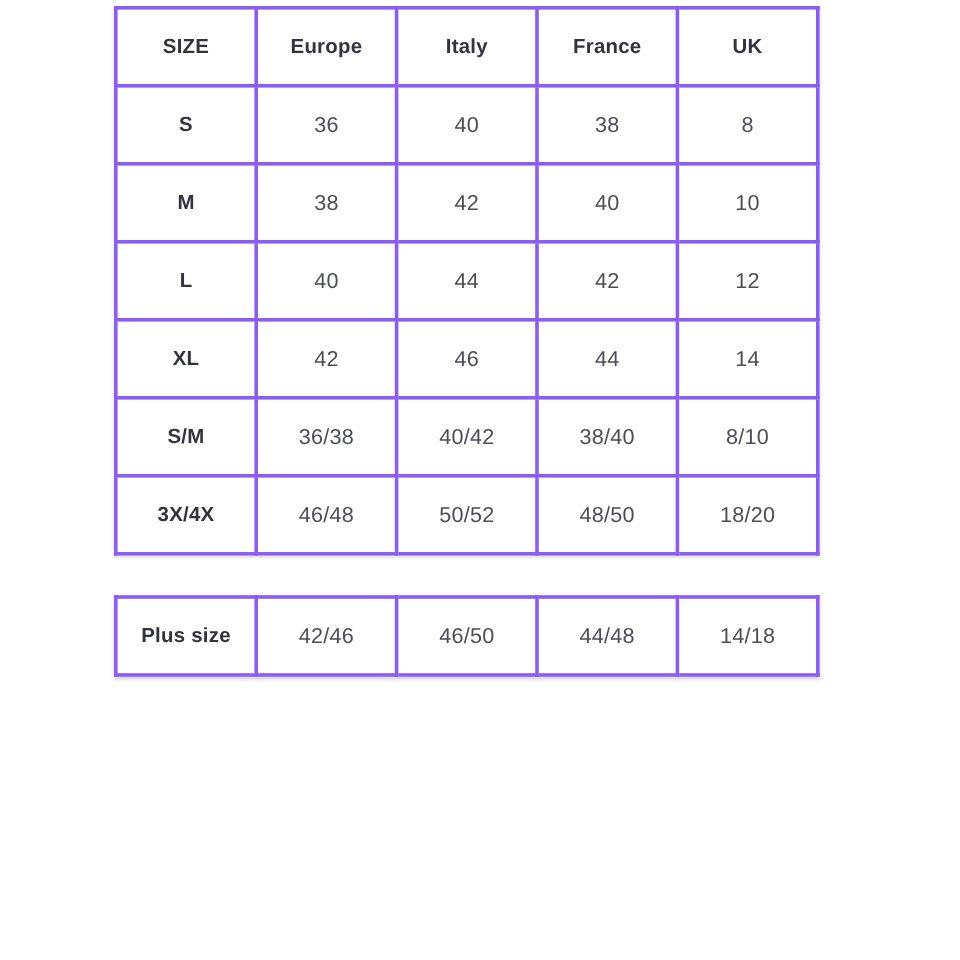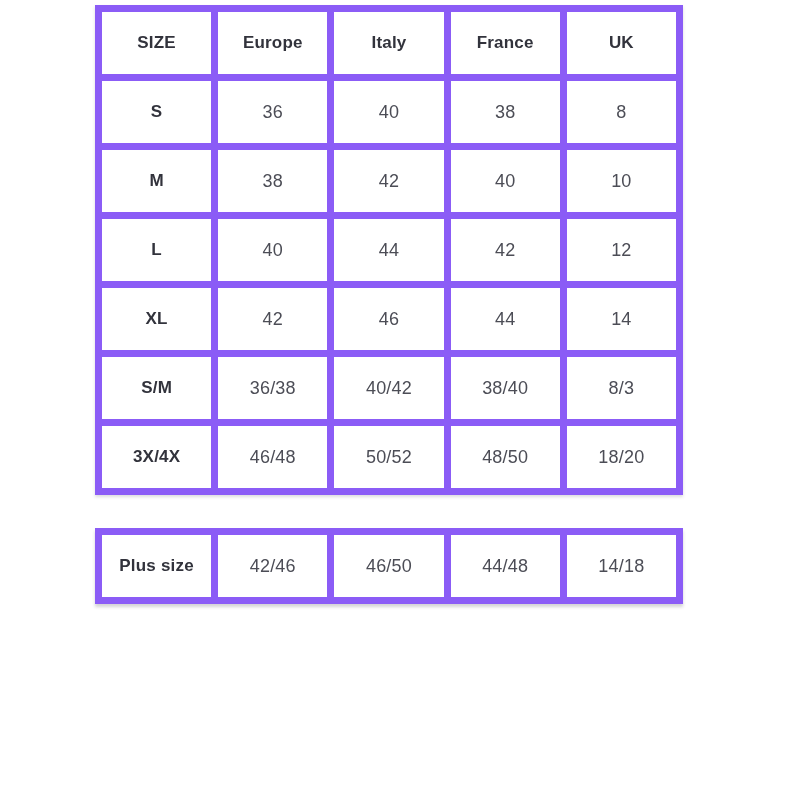--- a/index.html
+++ b/index.html
@@ -18,21 +18,21 @@
   }
   table.size-table {
     border-collapse: collapse;
     width: 100%;
     table-layout: fixed;
     background: #ffffff;
     box-shadow: 0 2px 3px rgba(60, 60, 70, 0.18);
   }
   table.size-table th,
   table.size-table td {
-    border: 7px solid #8b5cf6;
+    border: 3px solid #8b5cf6;
     height: 62px;
     text-align: center;
     vertical-align: middle;
     padding: 0;
     letter-spacing: 0.2px;
   }
   table.size-table th {
     font-weight: 700;
     font-size: 17px;
     color: #32333c;
@@ -88,21 +88,21 @@
           <td>42</td>
           <td>46</td>
           <td>44</td>
           <td>14</td>
         </tr>
         <tr>
           <th>S/M</th>
           <td>36/38</td>
           <td>40/42</td>
           <td>38/40</td>
-          <td>8/3</td>
+          <td>8/10</td>
         </tr>
         <tr>
           <th>3X/4X</th>
           <td>46/48</td>
           <td>50/52</td>
           <td>48/50</td>
           <td>18/20</td>
         </tr>
       </tbody>
     </table>

